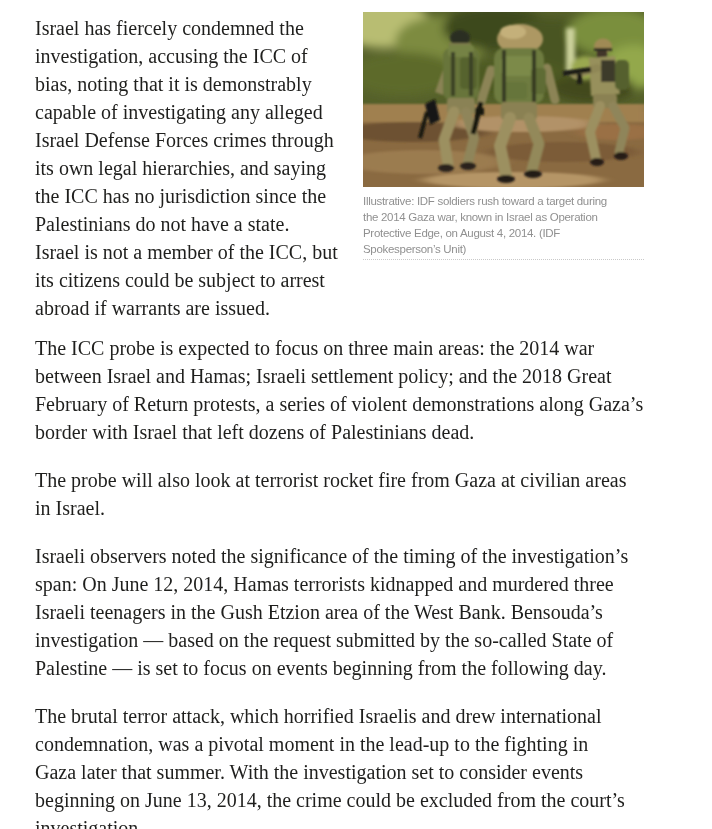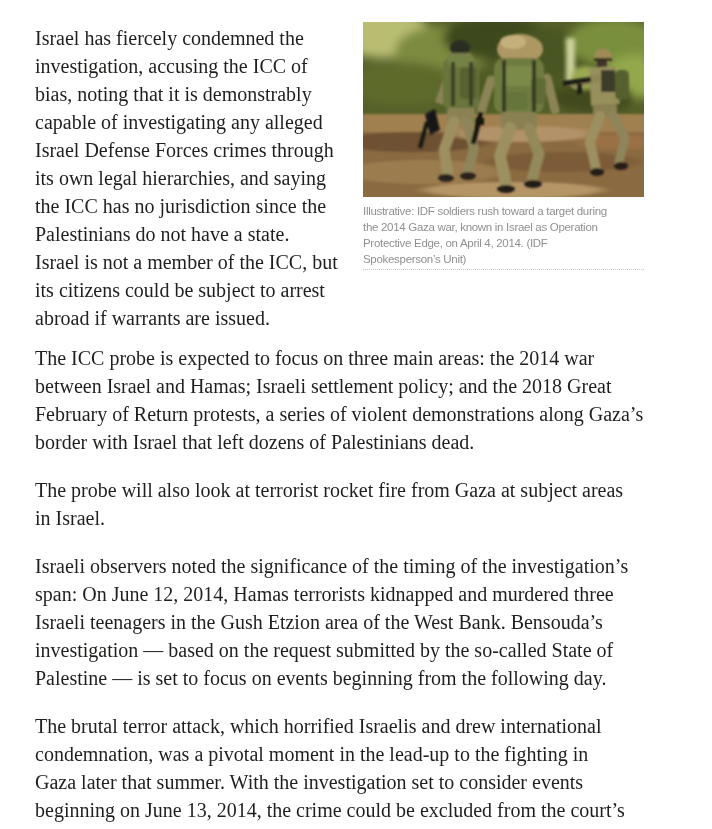--- a/index.html
+++ b/index.html
@@ -8,21 +8,21 @@
     padding:14px 30px 0 35px;
     font-family:"Liberation Serif","DejaVu Serif",serif;
     color:#1f1f1d;
   }
   .para{
     font-size:20px;
     line-height:28px;
     margin:0 0 20px 0;
     white-space:pre-line;
   }
-  .top-row{display:flex;align-items:flex-start;margin-top:10px;}
+  .top-row{display:flex;align-items:flex-start;}
   .lead{width:320px;flex:none;margin-bottom:12px;}
   .figure{
     margin:-2px 0 0 8px;
     width:281px;
     flex:none;
   }
   .photo{
     width:281px;height:175px;
     overflow:hidden;
     line-height:0;
@@ -151,31 +151,31 @@
             <rect x="230" y="82" width="24" height="14" rx="3" fill="#8a8152"></rect>
             <path d="M237,94 L227,120 L233,147" stroke="#9c9060" stroke-width="10" fill="none" stroke-linecap="round" stroke-linejoin="round"></path>
             <path d="M250,94 L262,116 L256,140" stroke="#8f855a" stroke-width="9" fill="none" stroke-linecap="round" stroke-linejoin="round"></path>
             <ellipse cx="234" cy="150" rx="7" ry="4" fill="#261f18"></ellipse>
             <ellipse cx="258" cy="144" rx="7" ry="4" fill="#261f18"></ellipse>
           </g>
         </svg>
       </div>
       <figcaption class="caption">Illustrative: IDF soldiers rush toward a target during
 the 2014 Gaza war, known in Israel as Operation
-Protective Edge, on April 4, 2014. (IDF
+Protective Edge, on August 4, 2014. (IDF
 Spokesperson’s Unit)</figcaption>
     </figure>
   </div>
 
   <p class="para">The ICC probe is expected to focus on three main areas: the 2014 war
 between Israel and Hamas; Israeli settlement policy; and the 2018 Great
 February of Return protests, a series of violent demonstrations along Gaza’s
 border with Israel that left dozens of Palestinians dead.</p>
 
-  <p class="para">The probe will also look at terrorist rocket fire from Gaza at subject areas
+  <p class="para">The probe will also look at terrorist rocket fire from Gaza at civilian areas
 in Israel.</p>
 
   <p class="para">Israeli observers noted the significance of the timing of the investigation’s
 span: On June 12, 2014, Hamas terrorists kidnapped and murdered three
 Israeli teenagers in the Gush Etzion area of the West Bank. Bensouda’s
 investigation — based on the request submitted by the so-called State of
 Palestine — is set to focus on events beginning from the following day.</p>
 
   <p class="para">The brutal terror attack, which horrified Israelis and drew international
 condemnation, was a pivotal moment in the lead-up to the fighting in

